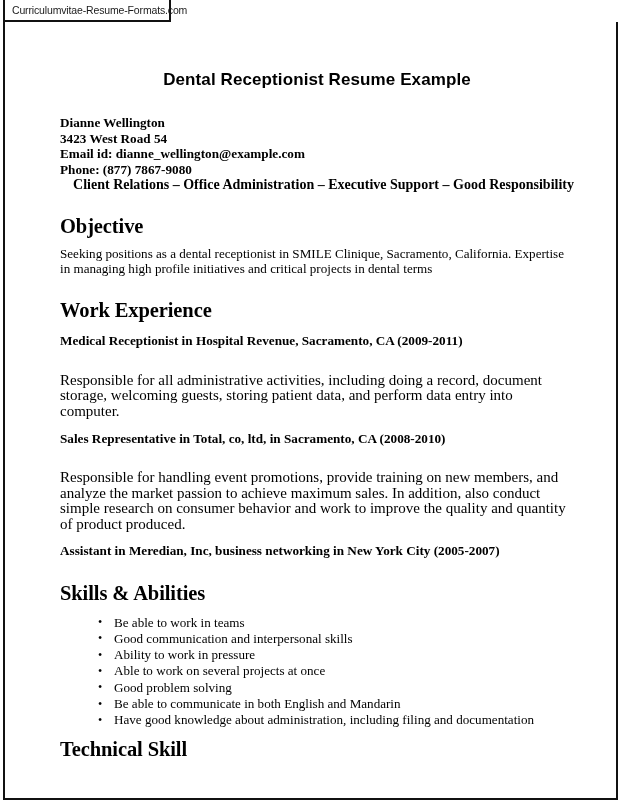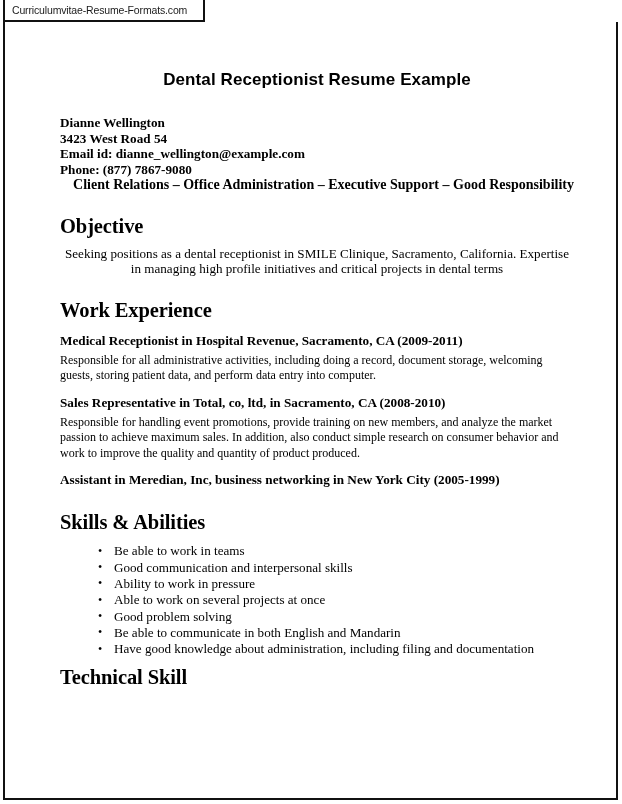--- a/index.html
+++ b/index.html
@@ -35,21 +35,21 @@
     border-right: 2px solid #111;
     border-bottom: 2px solid #111;
     pointer-events: none;
   }
 
   
   .watermark {
     position: absolute;
     left: 3px;
     top: 0;
-    width: 202px;
+    width: 168px;
     height: 22px;
     box-sizing: border-box;
     border-right: 2px solid #111;
     border-bottom: 2px solid #111;
     border-left: 2px solid #111;
     display: flex;
     align-items: center;
   }
   .watermark-text {
     font-family: "Liberation Sans", sans-serif;
@@ -109,34 +109,34 @@
   }
   .sec-objective   { margin-top: 22px; }
   .sec-work        { margin-top: 22px; }
   .sec-skills      { margin-top: 23px; }
   .sec-technical   { margin-top: 9px; }
 
   .body-text {
     font-size: 13.1px;
     line-height: 15.6px;
     margin: 7px 0 0 0;
-    text-align: center;
+    text-align: left;
   }
 
   .job { margin-top: 11px; }
   .job-title {
     font-weight: bold;
     font-size: 13.2px;
     line-height: 15.5px;
     margin: 0;
   }
   .job-desc {
-    font-size: 12px;
+    font-size: 15px;
     line-height: 15.6px;
-    margin: 4px 0 0 0;
+    margin: 24px 0 0 0;
   }
 
   ul.bullets {
     margin: 9px 0 0 0;
     padding: 0 0 0 38px;
     list-style: none;
   }
   ul.bullets li {
     font-size: 13.1px;
     line-height: 16.3px;
@@ -187,21 +187,21 @@
         <div class="job-title">Medical Receptionist in Hospital Revenue, Sacramento, CA (2009-2011)</div>
         <p class="job-desc">Responsible for all administrative activities, including doing a record, document storage, welcoming guests, storing patient data, and perform data entry into computer.</p>
       </div>
 
       <div class="job">
         <div class="job-title">Sales Representative in Total, co, ltd, in Sacramento, CA (2008-2010)</div>
         <p class="job-desc">Responsible for handling event promotions, provide training on new members, and analyze the market passion to achieve maximum sales. In addition, also conduct simple research on consumer behavior and work to improve the quality and quantity of product produced.</p>
       </div>
 
       <div class="job">
-        <div class="job-title">Assistant in Meredian, Inc, business networking in New York City (2005-1999)</div>
+        <div class="job-title">Assistant in Meredian, Inc, business networking in New York City (2005-2007)</div>
       </div>
     </div>
 
     <div class="section">
       <h2 class="section-heading sec-skills">Skills &amp; Abilities</h2>
       <ul class="bullets">
         <li>Be able to work in teams</li>
         <li>Good communication and interpersonal skills</li>
         <li>Ability to work in pressure</li>
         <li>Able to work on several projects at once</li>

